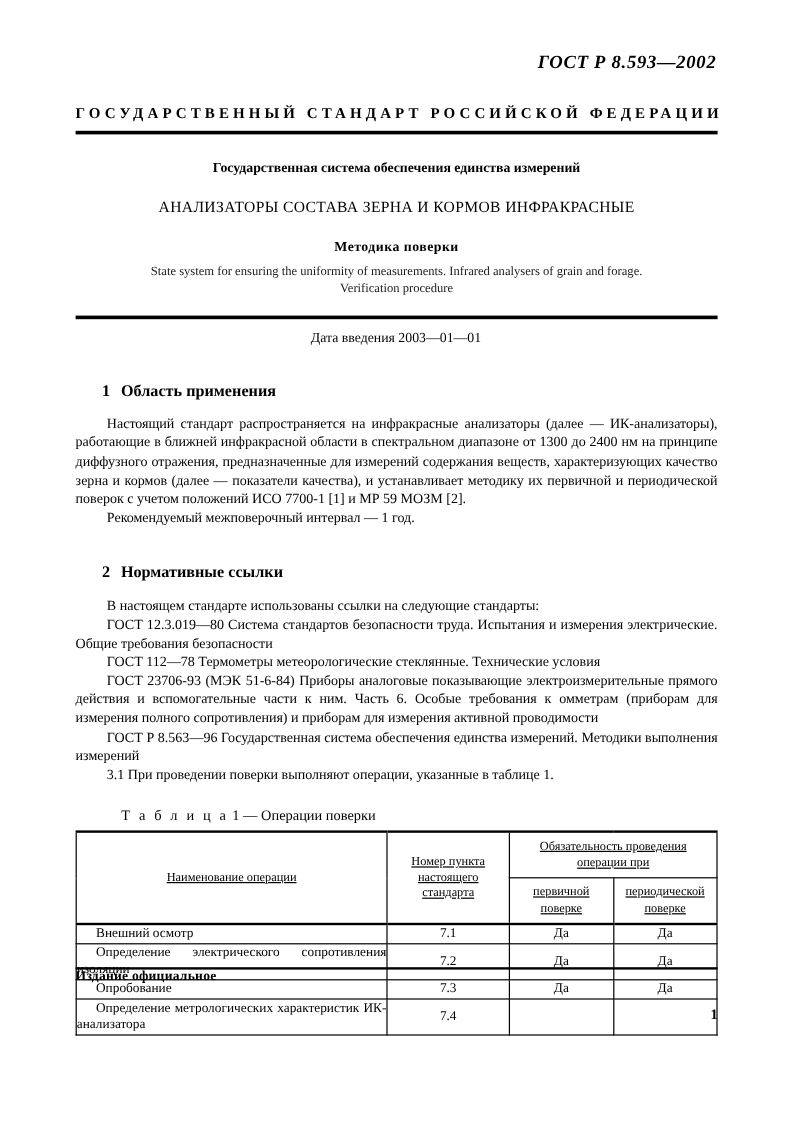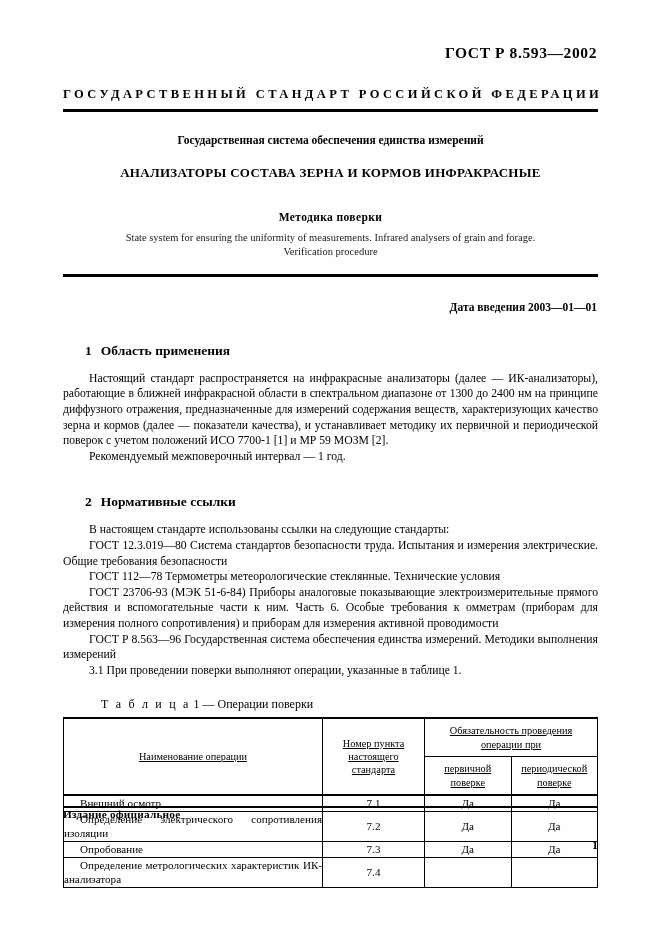--- a/index.html
+++ b/index.html
@@ -25,20 +25,21 @@
   }
 
   
   .doc-number {
     text-align: right;
     font-weight: bold;
     font-size: 15.5px;
     letter-spacing: 0.6px;
     margin-top: 44px;
     padding-right: 1px;
+    font-style: italic;
   }
   .state-standard-line {
     text-align: center;
     font-weight: bold;
     font-size: 12.5px;
     letter-spacing: 3.4px;
     margin-top: 25px;
     white-space: nowrap;
   }
   .rule-thick {
@@ -52,24 +53,24 @@
   .title-block {
     margin-top: 22px;
     text-align: center;
   }
   .title-sub {
     font-weight: bold;
     font-size: 11.5px;
     margin-bottom: 19px;
   }
   .title-main {
-    font-weight: bold;
+    font-weight: normal;
     font-size: 13px;
     letter-spacing: 0.3px;
-    margin-bottom: 30px;
+    margin-bottom: 19px;
   }
   .title-method {
     font-weight: bold;
     font-size: 11.5px;
     letter-spacing: 0.4px;
     margin-bottom: 8px;
   }
   .title-en {
     font-size: 10.5px;
     line-height: 1.32;
@@ -77,24 +78,24 @@
   }
 
   .rule-thick2 {
     border: none;
     border-top: 3px solid #000;
     margin: 15px 0 0 0;
     height: 0;
   }
 
   .intro-date {
-    text-align: right;
-    font-weight: bold;
+    text-align: center;
+    font-weight: normal;
     font-size: 11.5px;
-    margin-top: 24px;
+    margin-top: 10px;
     padding-right: 1px;
   }
 
   
   .section-head {
     font-weight: bold;
     font-size: 13.5px;
     margin-top: 30px;
     margin-bottom: 12px;
     padding-left: 22px;

